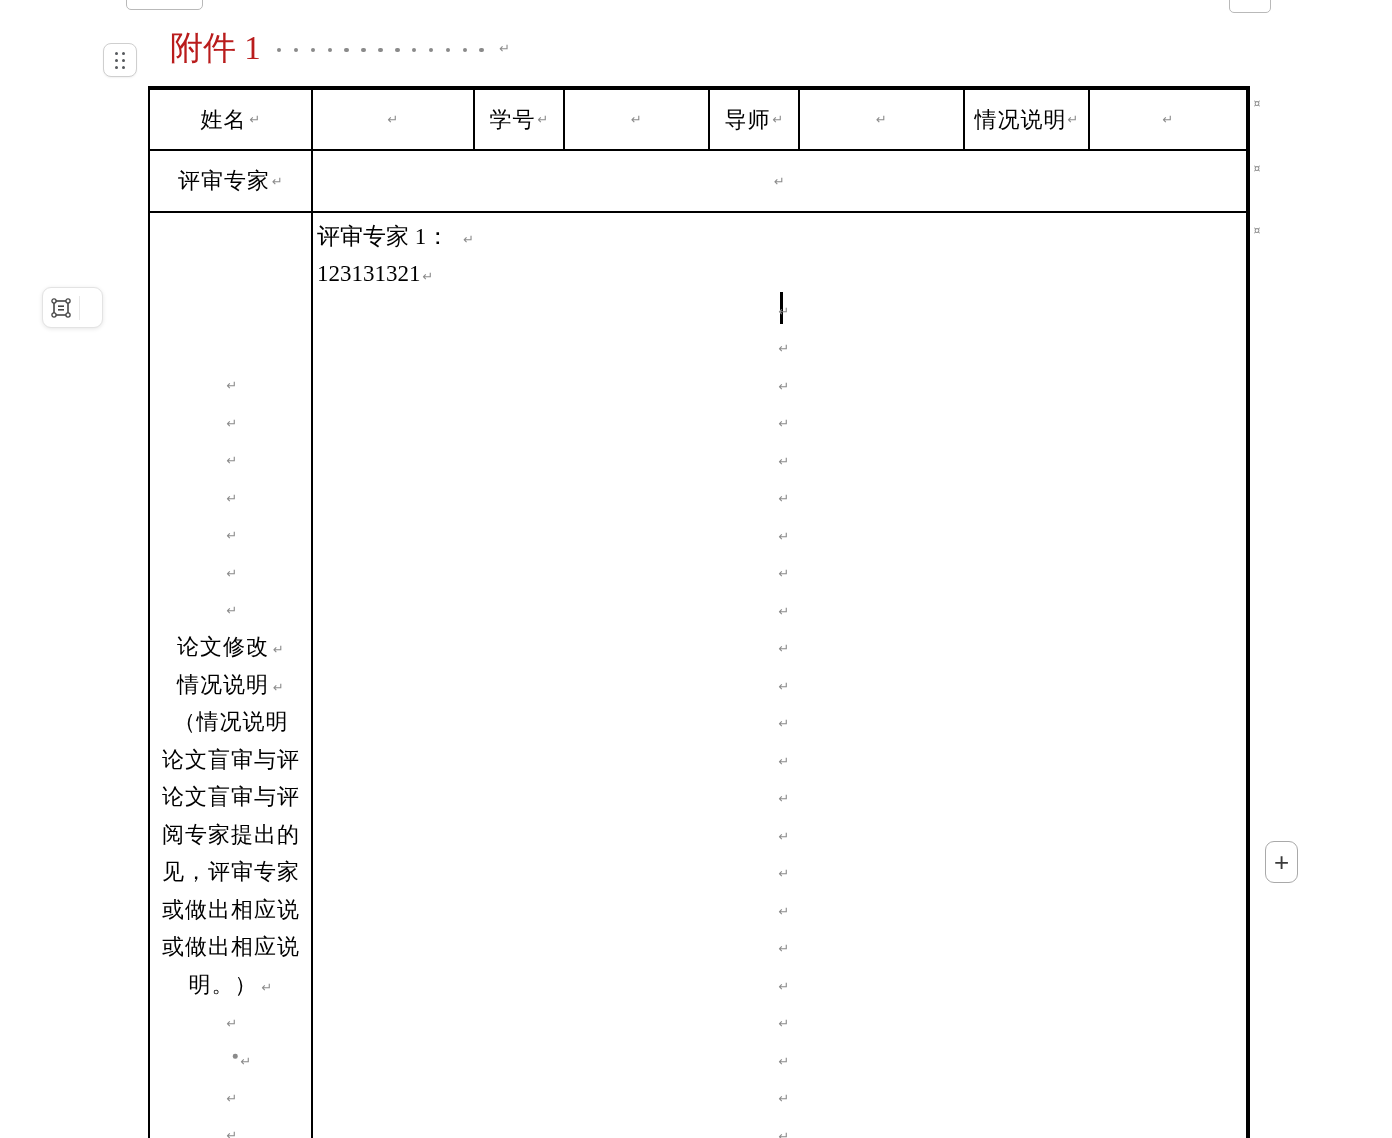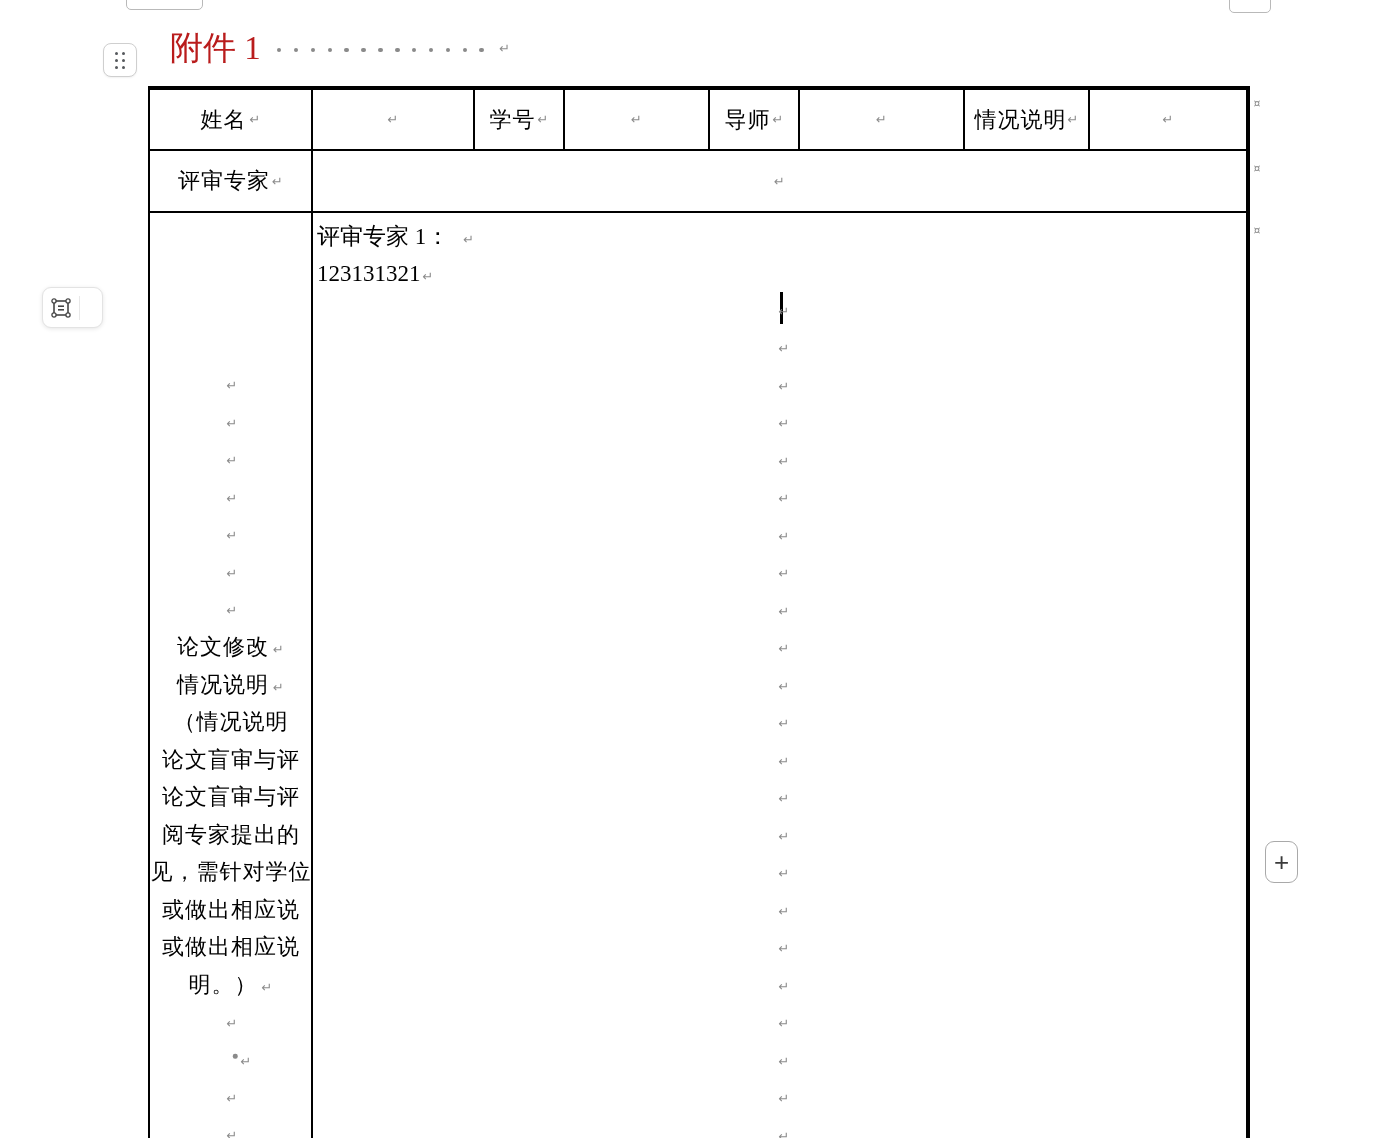--- a/index.html
+++ b/index.html
@@ -226,19 +226,19 @@
     <span class="dotmark" style="left: 235px; top: 1056px;"></span>
     <span class="rowend" style="left: 1257px; top: 103px;">¤</span>
     <span class="rowend" style="left: 1257px; top: 168px;">¤</span>
     <span class="rowend" style="left: 1257px; top: 230px;">¤</span>
     <span class="note-line" style="left: 231px; top: 647px;">论文修改<span class="mark-inline" style="margin-left: 4px;">↵</span></span>
     <span class="note-line" style="left: 231px; top: 684.5px;">情况说明<span class="mark-inline" style="margin-left: 4px;">↵</span></span>
     <span class="note-line" style="left: 231px; top: 722px;">（情况说明</span>
     <span class="note-line" style="left: 231px; top: 759.5px;">论文盲审与评</span>
     <span class="note-line" style="left: 231px; top: 797px;">论文盲审与评</span>
     <span class="note-line" style="left: 231px; top: 834.5px;">阅专家提出的</span>
-    <span class="note-line" style="left: 231px; top: 872px;">见，需针对学位</span>
+    <span class="note-line" style="left: 231px; top: 872px;">见，评审专家</span>
     <span class="note-line" style="left: 231px; top: 909.5px;">或做出相应说</span>
     <span class="note-line" style="left: 231px; top: 947px;">或做出相应说</span>
     <span class="note-line" style="left: 231px; top: 984.5px;">明。）<span class="mark-inline" style="margin-left: 4px;">↵</span></span>
     <span class="content-line" style="left: 317px; top: 236px;">评审专家 1：<span class="mark-inline" style="margin-left: 14px;">↵</span></span>
     <span class="content-line" style="left: 317px; top: 273.5px;">123131321<span class="mark-inline" style="margin-left: 2px;">↵</span></span>
   </div>
 
 </body></html>

